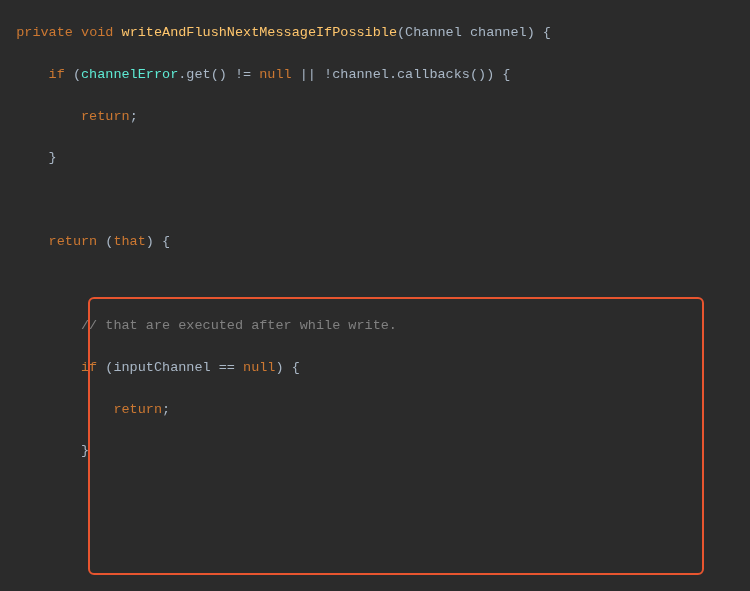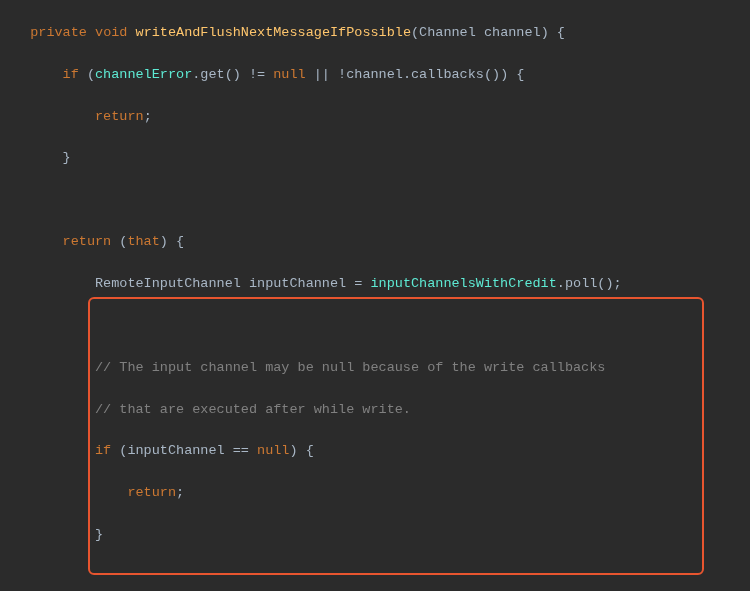--- a/index.html
+++ b/index.html
@@ -29,35 +29,33 @@
   .highlight-box {
     position: absolute;
     left: 88px;
     top: 297px;
     width: 612px;
     height: 274px;
     border: 2px solid #e8552f;
     border-radius: 6px;
     pointer-events: none;
   }
-  .line { padding-left: 14px; }
+  .line { padding-left: 0; }
 </style>
 </head>
 <body>
 
 <div class="editor">
 <pre class="line">  <span class="kw">private</span> <span class="kw">void</span> <span class="method">writeAndFlushNextMessageIfPossible</span>(<span>Channel</span> <span>channel</span>) {</pre>
 <pre class="line">      <span class="kw">if</span> (<span class="field">channelError</span>.<span>get</span>() != <span class="kw">null</span> || !<span>channel</span>.<span>callbacks</span>()) {</pre>
 <pre class="line">          <span class="kw">return</span>;</pre>
 <pre class="line">      }</pre>
 <pre class="line"> </pre>
 <pre class="line">      <span class="kw">return</span> (<span class="kw">that</span>) {</pre>
-<pre class="line">          <span>RemoteInputChannel</span> <span>inputChannel</span> = <span class="field">inputChannelsWithCredit</span>.<span>poll</span>();</pre>
 <pre class="line"> </pre>
-<pre class="line">          <span class="comment">// The input channel may be null because of the write callbacks</span></pre>
 <pre class="line">          <span class="comment">// that are executed after while write.</span></pre>
 <pre class="line">          <span class="kw">if</span> (<span>inputChannel</span> == <span class="kw">null</span>) {</pre>
 <pre class="line">              <span class="kw">return</span>;</pre>
 <pre class="line">          }</pre>
 <pre class="line"> </pre>
 
 
 
 
 

